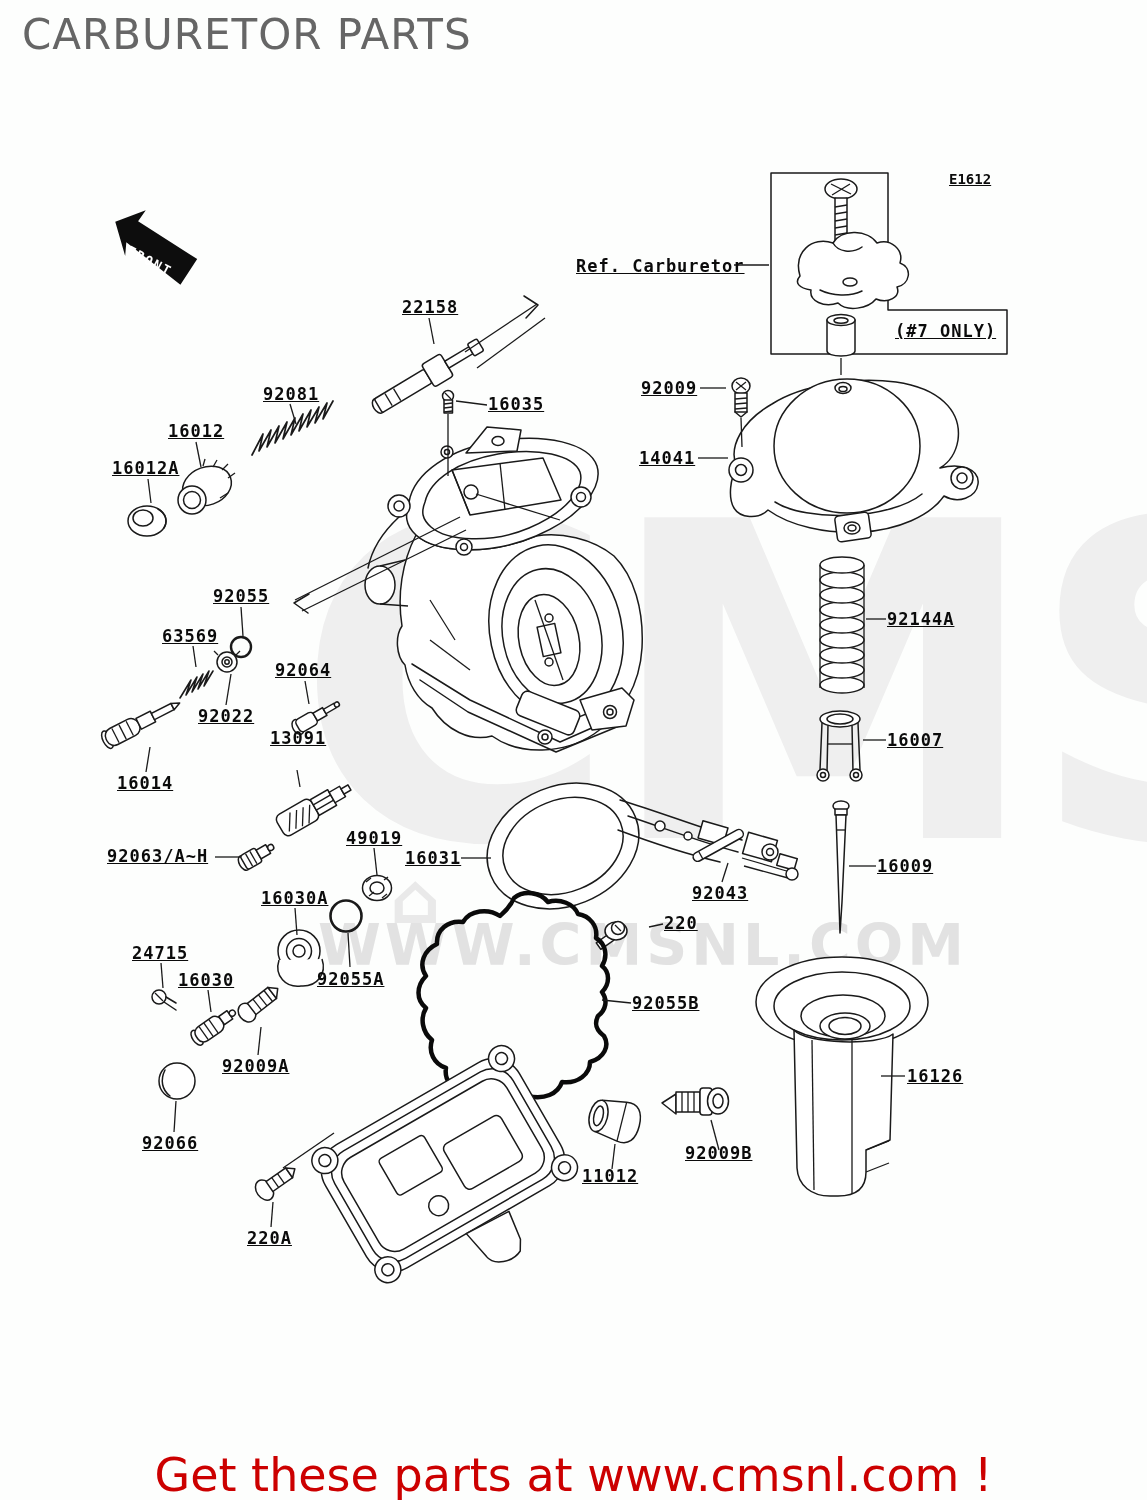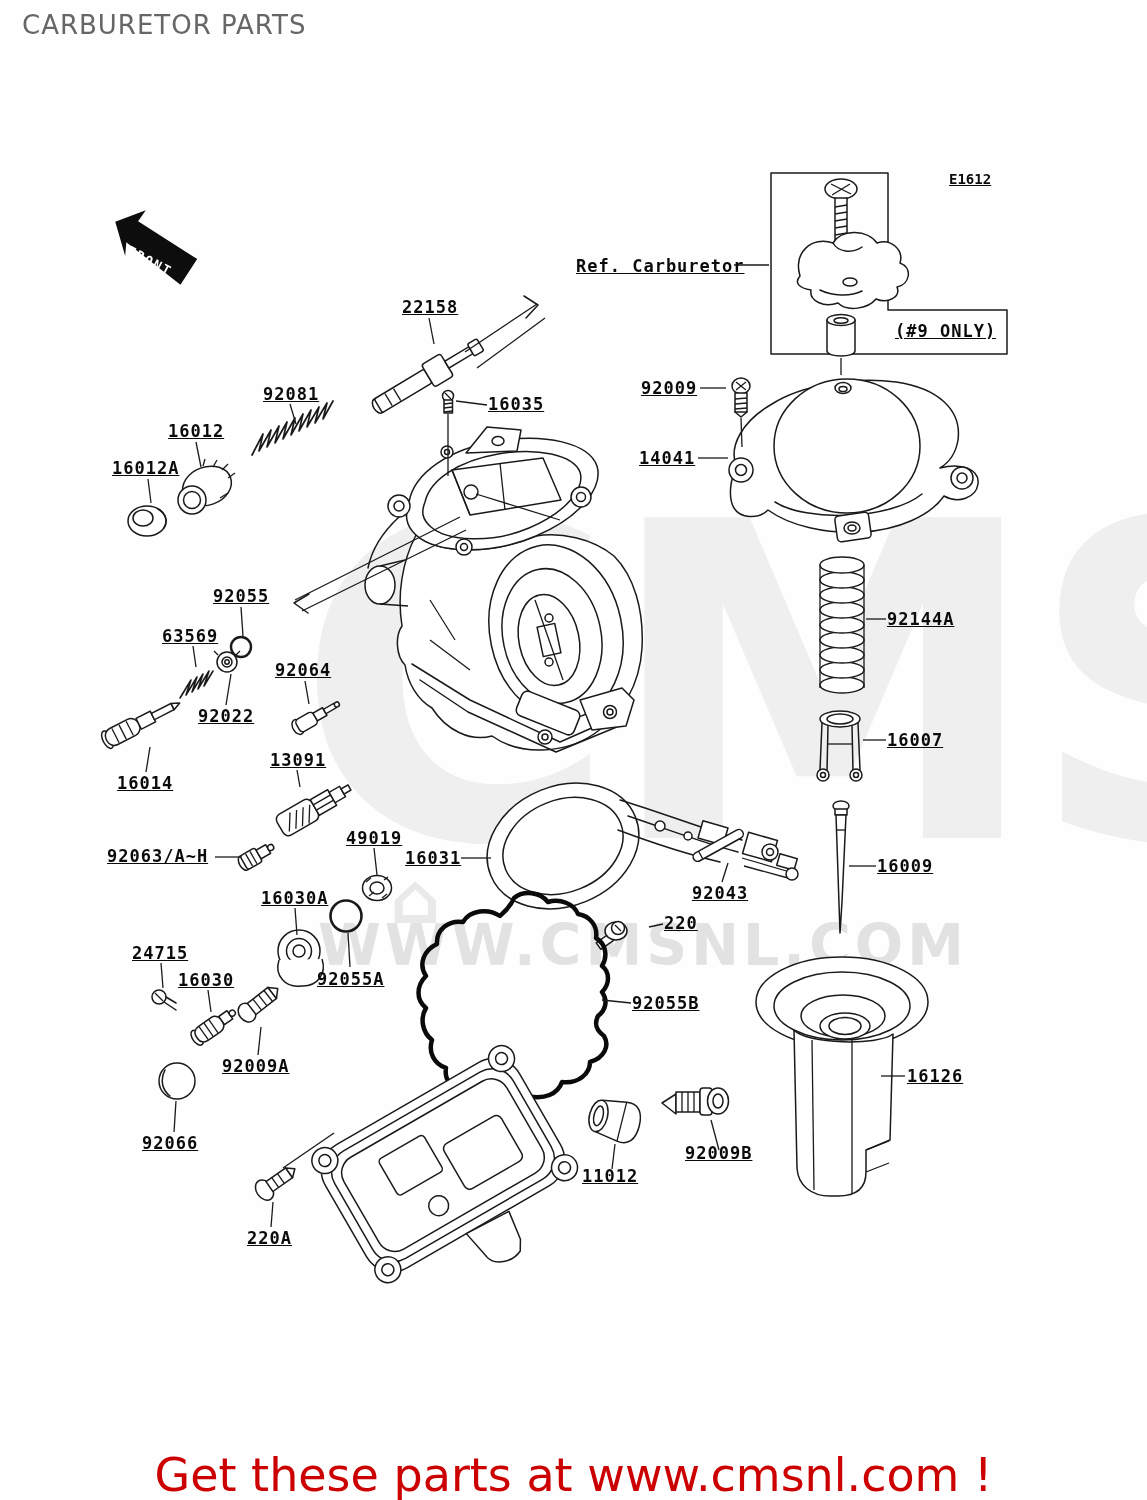--- a/index.html
+++ b/index.html
@@ -15,21 +15,21 @@
   .ln{stroke:#1a1a1a;stroke-width:1.5;fill:none;stroke-linecap:round;stroke-linejoin:round;}
   .fw{stroke:#1a1a1a;stroke-width:1.5;fill:#ffffff;stroke-linejoin:round;}
   .ldr{stroke:#1a1a1a;stroke-width:1.3;}
   .thk{stroke:#0a0a0a;stroke-width:4.5;fill:none;stroke-linejoin:round;stroke-linecap:round;}
   .blk{fill:#0d0d0d;stroke:none;}
   .front-text{fill:#ffffff;font:bold 13px "DejaVu Sans Mono",monospace;letter-spacing:2px;}
   
   .pl{position:absolute;z-index:2;font:bold 17px "DejaVu Sans Mono",monospace;
       letter-spacing:1px;color:#0b0b0b;white-space:nowrap;text-decoration:underline;}
   .pl.small{font-size:14px;letter-spacing:0;}
-  #page-title{position:absolute;z-index:2;left:22px;top:10px;font-size:26px;
+  #page-title{position:absolute;z-index:2;left:22px;top:10px;font-size:42px;
       letter-spacing:1px;color:#666;}
   #footer-line{position:absolute;z-index:2;left:0;top:1448px;width:100%;text-align:center;
       font-size:46px;color:#cc0000;}
 </style>
 </head>
 <body>
 
 <div id="stage">
 
   <div class="wm" id="wm-brand">CMS</div>
@@ -433,39 +433,39 @@
       <line class="ldr" x1="612" y1="1169" x2="615" y2="1144"></line>
       <line class="ldr" x1="719" y1="1150" x2="711" y2="1120"></line>
       <line class="ldr" x1="734" y1="265" x2="769" y2="265"></line>
     </g>
   </svg>
 
   <div id="page-title">CARBURETOR PARTS</div>
 
   <div class="pl small" style="left:949px;top:171px">E1612</div>
   <div class="pl" style="left:576px;top:256px">Ref. Carburetor</div>
-  <div class="pl" style="left:895px;top:321px">(#9 ONLY)</div>
+  <div class="pl" style="left:895px;top:321px">(#7 ONLY)</div>
 
   <div class="pl" style="left:402px;top:297px">22158</div>
   <div class="pl" style="left:263px;top:384px">92081</div>
   <div class="pl" style="left:168px;top:421px">16012</div>
   <div class="pl" style="left:112px;top:458px">16012A</div>
   <div class="pl" style="left:488px;top:394px">16035</div>
   <div class="pl" style="left:641px;top:378px">92009</div>
   <div class="pl" style="left:639px;top:448px">14041</div>
   <div class="pl" style="left:887px;top:609px">92144A</div>
   <div class="pl" style="left:887px;top:730px">16007</div>
   <div class="pl" style="left:877px;top:856px">16009</div>
   <div class="pl" style="left:907px;top:1066px">16126</div>
   <div class="pl" style="left:213px;top:586px">92055</div>
   <div class="pl" style="left:162px;top:626px">63569</div>
   <div class="pl" style="left:198px;top:706px">92022</div>
   <div class="pl" style="left:275px;top:660px">92064</div>
   <div class="pl" style="left:117px;top:773px">16014</div>
-  <div class="pl" style="left:270px;top:750px">13091</div>
+  <div class="pl" style="left:270px;top:728px">13091</div>
   <div class="pl" style="left:107px;top:846px">92063/A~H</div>
   <div class="pl" style="left:346px;top:828px">49019</div>
   <div class="pl" style="left:405px;top:848px">16031</div>
   <div class="pl" style="left:261px;top:888px">16030A</div>
   <div class="pl" style="left:317px;top:969px">92055A</div>
   <div class="pl" style="left:132px;top:943px">24715</div>
   <div class="pl" style="left:178px;top:970px">16030</div>
   <div class="pl" style="left:222px;top:1056px">92009A</div>
   <div class="pl" style="left:142px;top:1133px">92066</div>
   <div class="pl" style="left:247px;top:1228px">220A</div>

